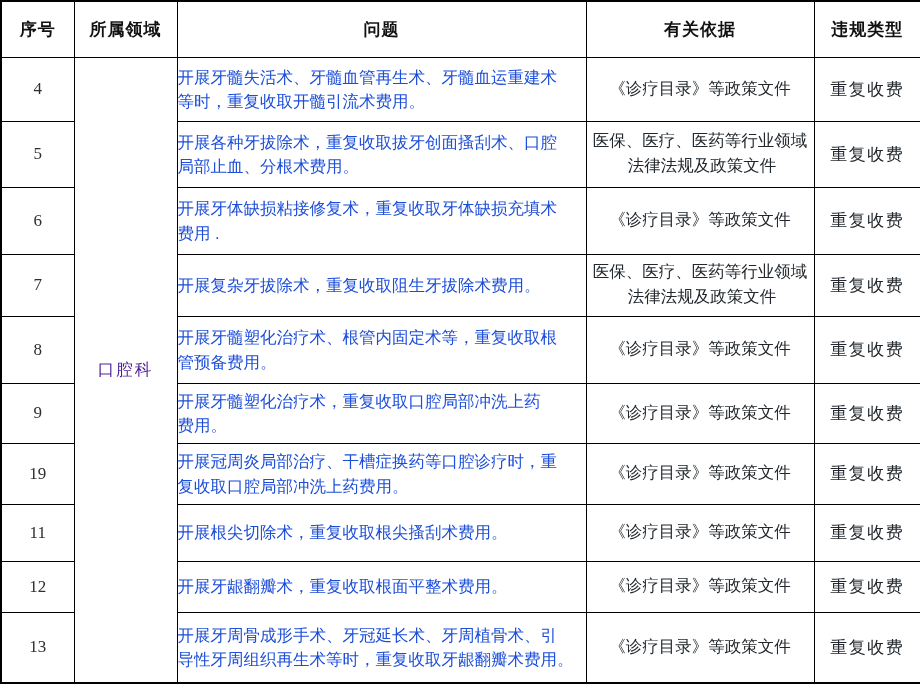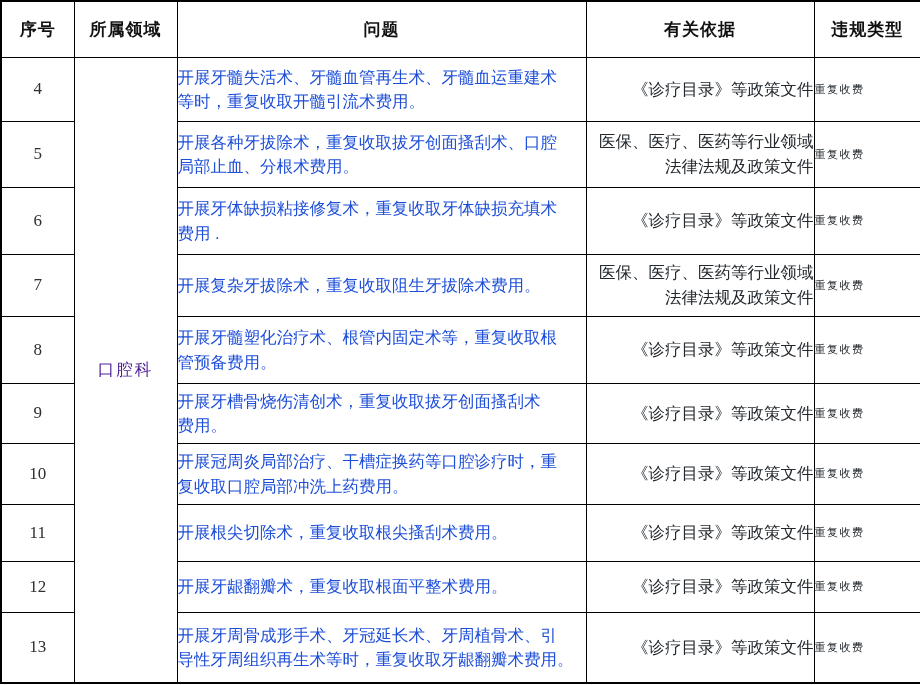--- a/index.html
+++ b/index.html
@@ -62,33 +62,34 @@
     font-family: "Liberation Sans", sans-serif;
     font-size: 16.5px;
     color: #1d4ed8;
     text-align: left;
     padding: 2px 8px 2px 6px;
     white-space: pre-wrap;
     line-height: 1.48;
     word-break: break-all;
   }
   td.basis {
-    font-family: Liberation Sans, sans-serif;
+    font-family: Liberation Serif, serif;
     font-size: 16.5px;
     color: #22282d;
-    text-align: right;
+    text-align: center;
     padding: 2px 2px 2px 3px;
     white-space: pre-wrap;
     line-height: 1.5;
     word-break: break-all;
   }
   td.vtype {
     font-family: "Liberation Sans", sans-serif;
-    font-size: 11px;
+    font-size: 17px;
     color: #22282d;
+    text-align: center;
     letter-spacing: 1.5px;
   }
 </style>
 </head>
 <body>
 
 <div class="page">
   <table class="vio-table">
     <colgroup>
       <col class="c-serial">
@@ -143,28 +144,28 @@
       <tr style="height:67px;">
         <td class="serial">8</td>
         <td class="problem">开展牙髓塑化治疗术、根管内固定术等，重复收取根
 管预备费用。</td>
         <td class="basis">《诊疗目录》等政策文件</td>
         <td class="vtype">重复收费</td>
       </tr>
 
       <tr style="height:60px;">
         <td class="serial">9</td>
-        <td class="problem">开展牙槽骨烧伤清创术，重复收取拔牙创面搔刮术
+        <td class="problem">开展牙髓塑化治疗术，重复收取口腔局部冲洗上药
 费用。</td>
         <td class="basis">《诊疗目录》等政策文件</td>
         <td class="vtype">重复收费</td>
       </tr>
 
       <tr style="height:61px;">
-        <td class="serial">10</td>
+        <td class="serial">19</td>
         <td class="problem">开展冠周炎局部治疗、干槽症换药等口腔诊疗时，重
 复收取口腔局部冲洗上药费用。</td>
         <td class="basis">《诊疗目录》等政策文件</td>
         <td class="vtype">重复收费</td>
       </tr>
 
       <tr style="height:57px;">
         <td class="serial">11</td>
         <td class="problem">开展根尖切除术，重复收取根尖搔刮术费用。</td>
         <td class="basis">《诊疗目录》等政策文件</td>

